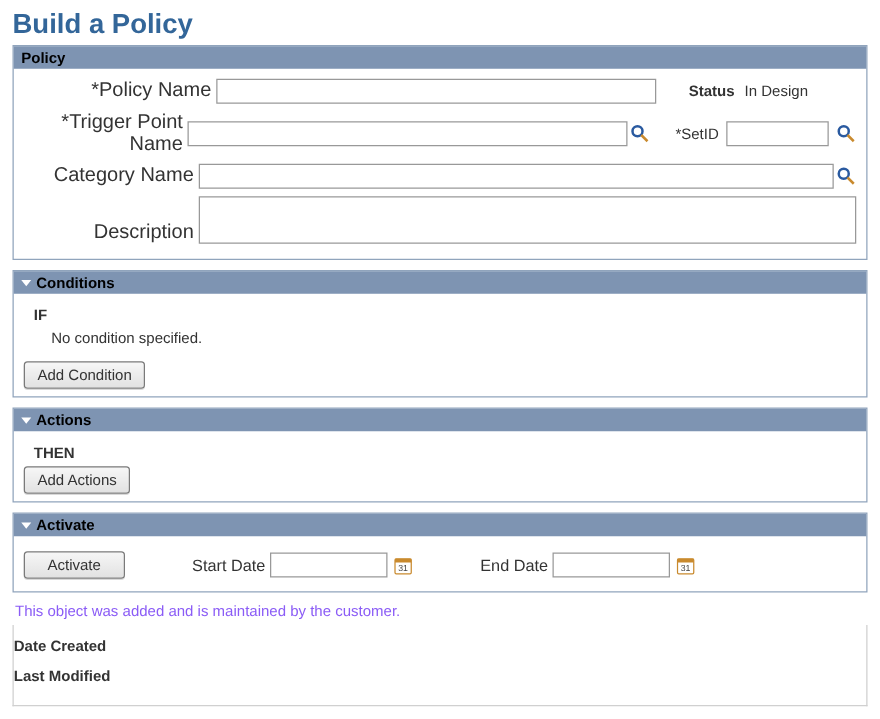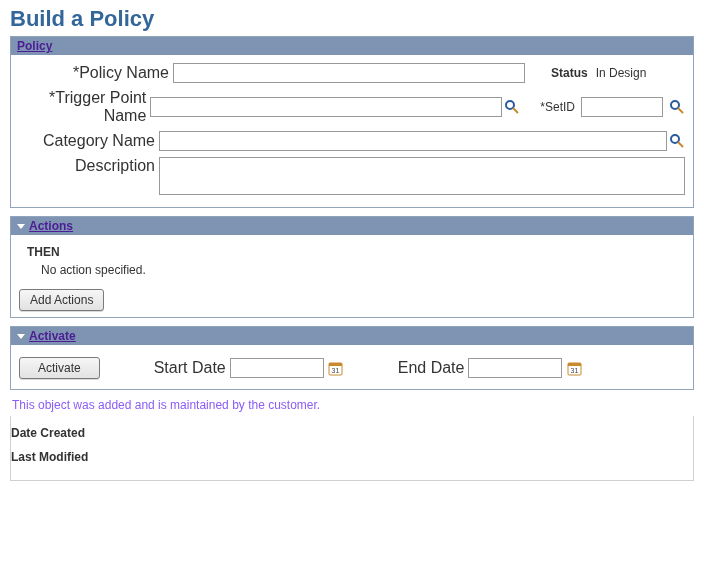--- a/index.html
+++ b/index.html
@@ -20,28 +20,27 @@
     font-weight: bold;
     color: #336699;
   }
   .section {
     border: 1px solid #90a4bc;
     margin-bottom: 8px;
     background: #fff;
   }
   .section-header {
     background: #7e94b2;
-    color: #4c1d95;
+    color: #000000;
     font-weight: bold;
     font-size: 12px;
     padding: 2px 6px;
     display: flex;
     align-items: center;
     gap: 4px;
-    text-decoration: underline;
   }
   .arrow {
     width: 0; height: 0;
     border-left: 4px solid transparent;
     border-right: 4px solid transparent;
     border-top: 5px solid #fff;
     display: inline-block;
   }
   .section-body {
     padding: 8px 8px 6px 8px;
@@ -115,21 +114,21 @@
     align-items: center;
     gap: 20px;
     padding: 4px 2px 4px 0;
   }
   .date-group {
     display: flex;
     align-items: center;
     gap: 4px;
   }
   .date-label {
-    font-size: 16px;
+    font-size: 13px;
     color: #333;
   }
   .cal-icon {
     width: 16px; height: 16px;
     display: inline-flex; align-items:center; justify-content:center;
     cursor: pointer;
   }
   .footnote {
     margin: 8px 0 4px 2px;
     color: #8b5cf6;
@@ -205,39 +204,49 @@
           <input type="text" class="txt" style="width: 502px;">
           <span class="lookup-icon">
             <svg width="16" height="16" viewBox="0 0 16 16">
                 <circle cx="6" cy="6" r="4" fill="none" stroke="#2a5aa0" stroke-width="2"></circle>
                 <line x1="9" y1="9" x2="14" y2="14" stroke="#c98a2e" stroke-width="2"></line>
               </svg>
           </span>
         </div>
       </div>
 
-      <div class="form-row" style="align-items:flex-start">
+      <div class="form-row" style="align-items:flex-end">
         <div class="label-col">Description</div>
         <div class="field-col">
           <textarea class="ta" style="width: 520px; height: 32px;"></textarea>
         </div>
       </div>
 
     </div>
   </div>
 
+  <div class="section">
+    <div class="section-header">
+      <span class="arrow"></span>
+      <span>Conditions</span>
+    </div>
+    <div class="section-body">
+      <div class="cond-if">IF</div>
+      <div class="cond-msg">No condition specified.</div>
+      <button class="btn">Add Condition</button>
+    </div>
+  </div>
 
   <div class="section">
     <div class="section-header">
       <span class="arrow"></span>
       <span>Actions</span>
     </div>
     <div class="section-body">
       <div class="cond-then">THEN</div>
-      <div class="cond-msg">No action specified.</div>
       <button class="btn">Add Actions</button>
     </div>
   </div>
 
   <div class="section">
     <div class="section-header">
       <span class="arrow"></span>
       <span>Activate</span>
     </div>
     <div class="section-body">

